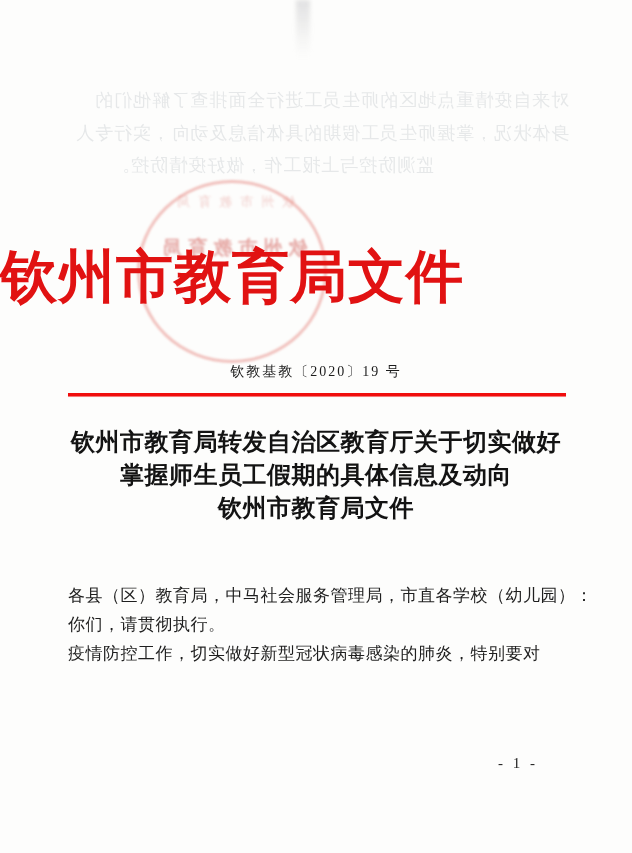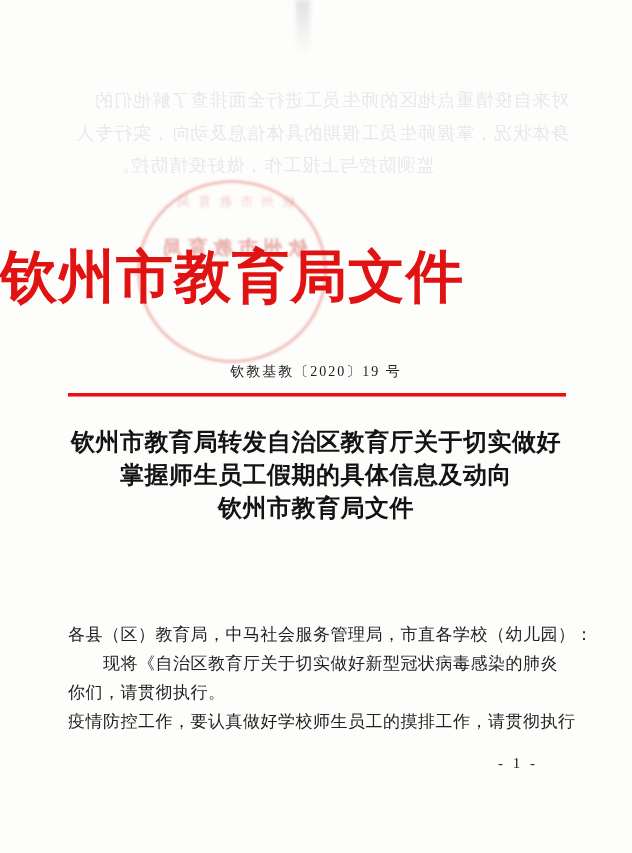--- a/index.html
+++ b/index.html
@@ -79,21 +79,20 @@
     font-weight:bold;
     font-size:24px;line-height:33px;
     color:#131313;
     letter-spacing:0.5px;
   }
   .body-block{
     position:absolute;top:581px;left:68px;width:500px;
     font-size:17px;line-height:29px;
     letter-spacing:0.5px;
     color:#1f1f1f;
-    margin-top:39px;
   }
   .body-line{white-space:nowrap;}
   .body-line.para2-start{margin-top:4px;}
   .page-number{
     position:absolute;top:755px;left:498px;
     font-size:15px;letter-spacing:3px;
     color:#242424;
   }
 </style>
 </head>
@@ -119,20 +118,19 @@
   <div class="red-rule"></div>
 
   <div class="doc-title">
     <div>钦州市教育局转发自治区教育厅关于切实做好</div>
     <div>掌握师生员工假期的具体信息及动向</div>
     <div>钦州市教育局文件</div>
   </div>
 
   <div class="body-block">
     <div class="body-line">各县（区）教育局，中马社会服务管理局，市直各学校（幼儿园）：</div>
-    <div class="body-line">　　现将《自治区教育厅关于切实做好新型冠状病毒感染的肺炎</div>
     <div class="body-line">你们，请贯彻执行。</div>
-    <div class="body-line">疫情防控工作，要认真做好学校师生员工的摸排工作，请贯彻执行</div>
+    <div class="body-line">疫情防控工作，切实做好新型冠状病毒感染的肺炎，特别要对</div>
   </div>
 
   <div class="page-number">- 1 -</div>
 
 </div>
 
 </body></html>

